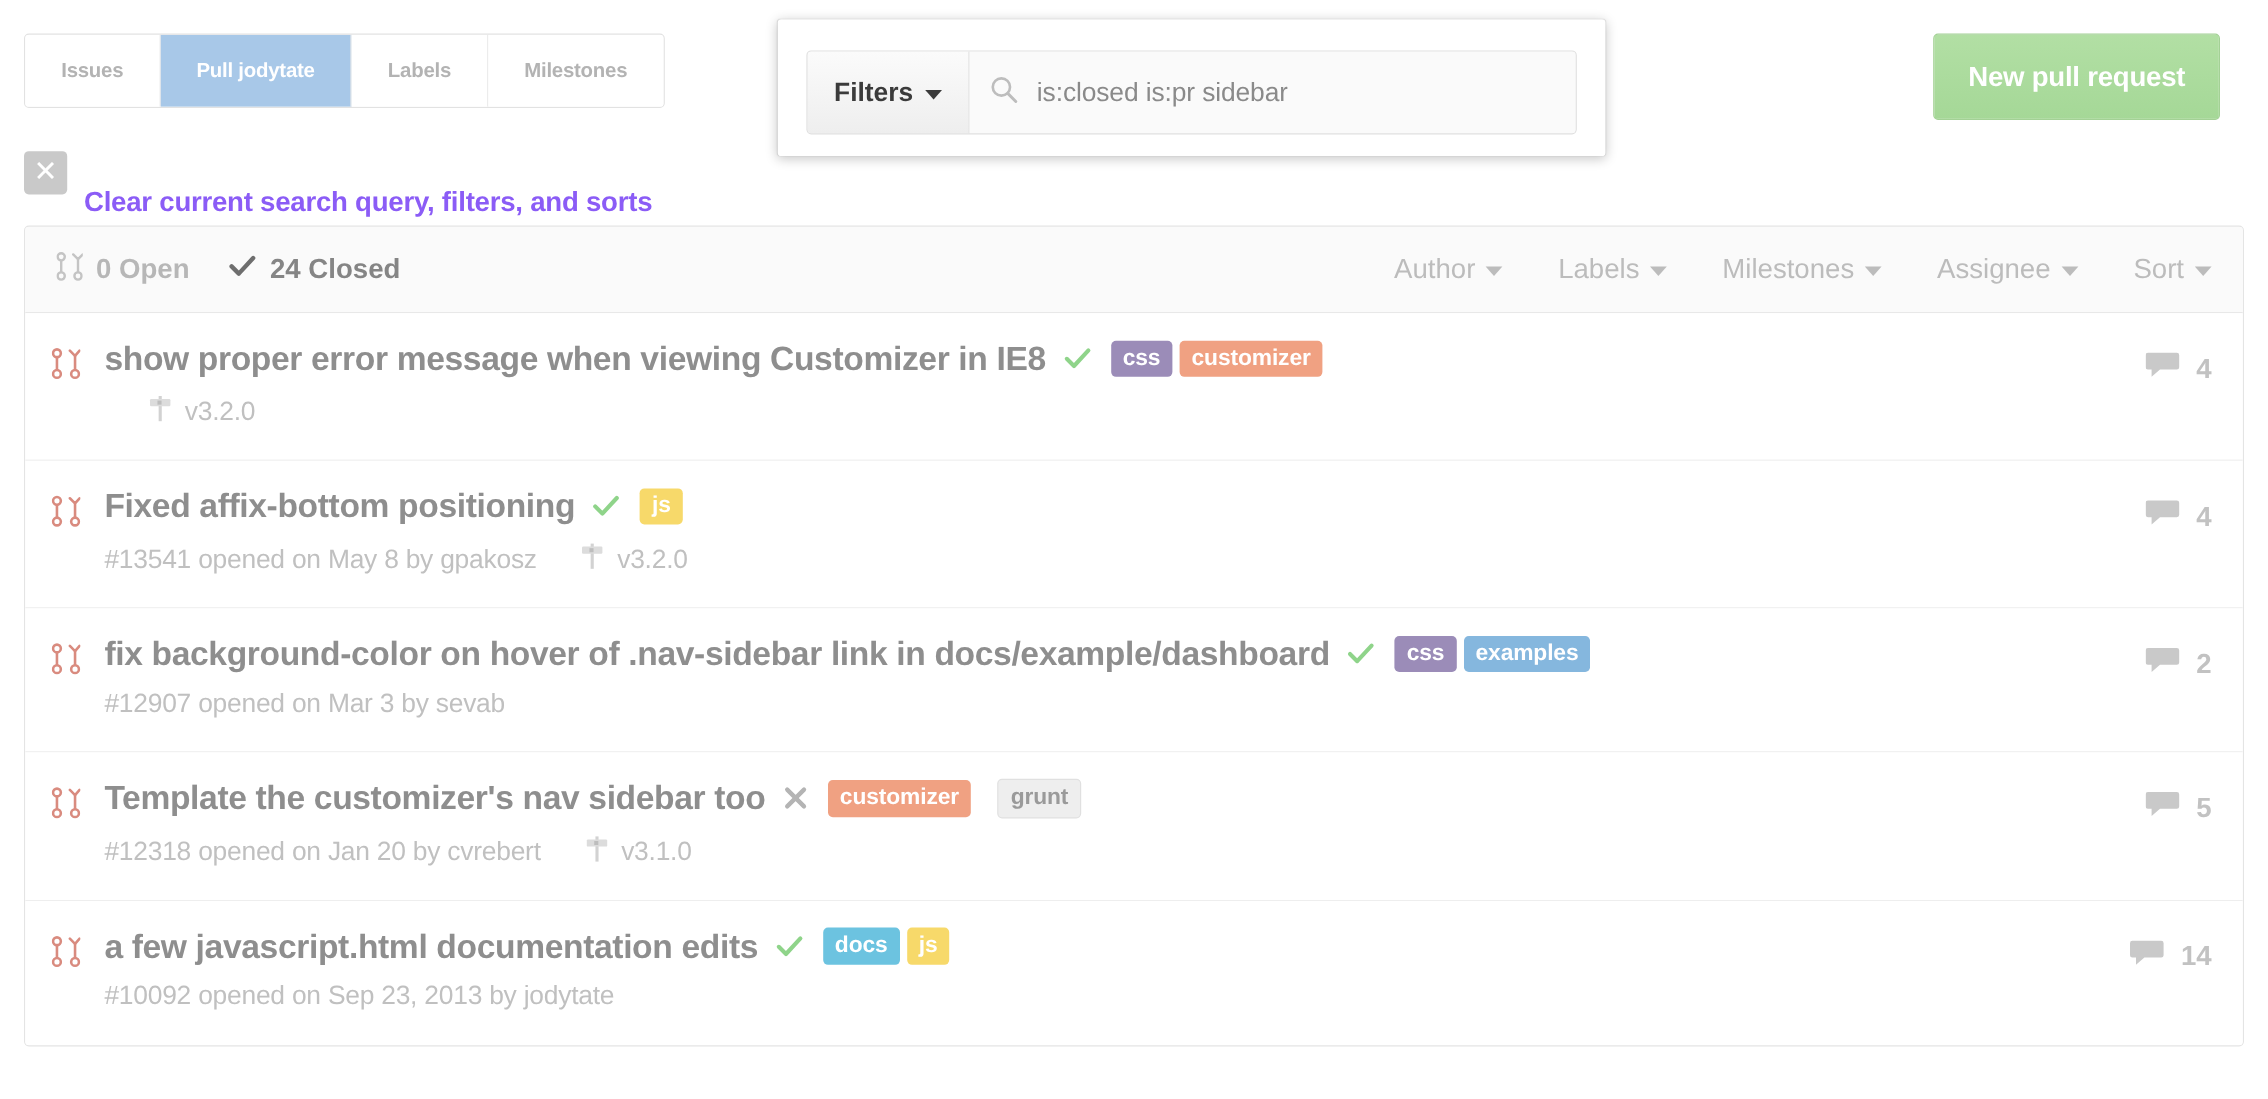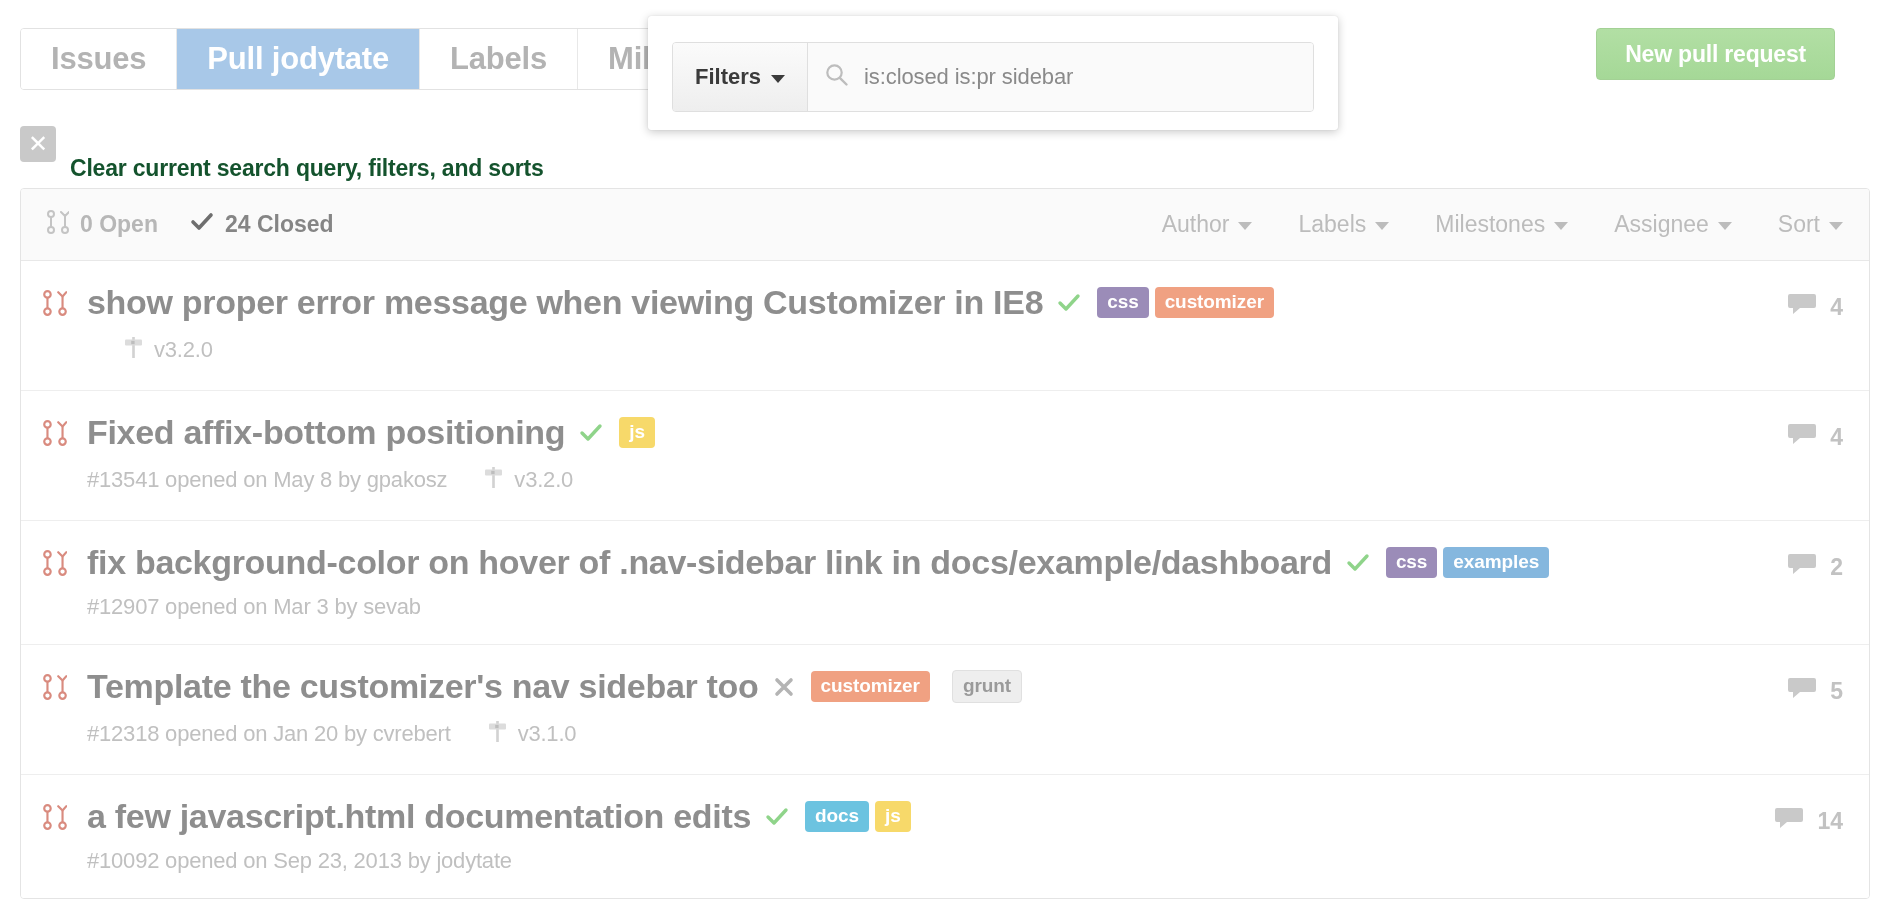--- a/index.html
+++ b/index.html
@@ -34,21 +34,21 @@
     border: 1px solid #e2e2e2;
     border-radius: 4px;
     overflow: hidden;
     height: 62px;
     background: #fff;
   }
   .tabnav-item {
     display: flex;
     align-items: center;
     padding: 0 30px;
-    font-size: 31px;
+    font-size: 17px;
     font-weight: bold;
     color: #b3b3b3;
     border-right: 1px solid #e8e8e8;
     background: #fff;
     cursor: pointer;
     white-space: nowrap;
     letter-spacing: -0.2px;
   }
   .tabnav-item:last-child { border-right: none; }
   .tabnav-item.selected {
@@ -114,23 +114,23 @@
     font-size: 22px;
     color: #8a8a8a;
     letter-spacing: -0.1px;
     white-space: nowrap;
     overflow: hidden;
   }
 
   
   .btn-new-pr {
     position: absolute;
-    right: 35px;
+    right: 20px;
     top: 28px;
-    height: 52px;
+    height: 72px;
     display: flex;
     align-items: center;
     padding: 0 28px;
     border-radius: 4px;
     background: linear-gradient(#b2dfa4, #a5d897);
     border: 1px solid #a3d195;
     color: #ffffff;
     font-size: 23px;
     font-weight: bold;
     cursor: pointer;
@@ -153,21 +153,21 @@
     border-radius: 4px;
     display: flex; align-items: center; justify-content: center;
     color: #ffffff;
     font-size: 24px;
     font-weight: bold;
     line-height: 1;
   }
   .clear-text {
     font-size: 23px;
     font-weight: bold;
-    color: #14532d;
+    color: #8b5cf6;
     letter-spacing: -0.2px;
     margin-top: 48px;
   }
 
   
   .list-box {
     margin-top: 22px;
     border: 1px solid #e4e4e4;
     border-radius: 4px;
     background: #ffffff;
@@ -229,21 +229,21 @@
 
   .pr-main { flex: 1 1 auto; min-width: 0; }
 
   .pr-title-line {
     display: flex;
     align-items: center;
     flex-wrap: wrap;
     gap: 0;
   }
   .pr-title {
-    font-size: 34px;
+    font-size: 28px;
     font-weight: bold;
     color: #8e8e8e;
     letter-spacing: -0.3px;
     cursor: pointer;
     white-space: nowrap;
   }
   .state-mark {
     margin-left: 14px;
     display: inline-flex;
     align-items: center;

